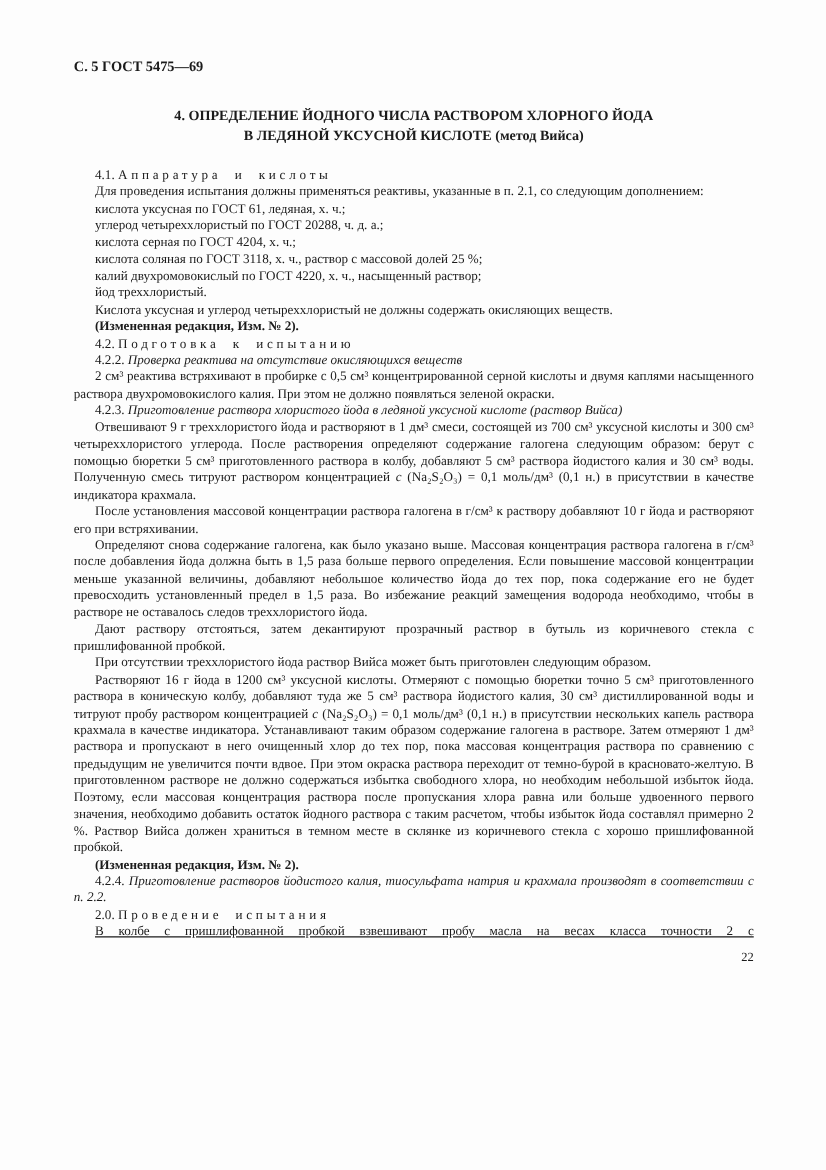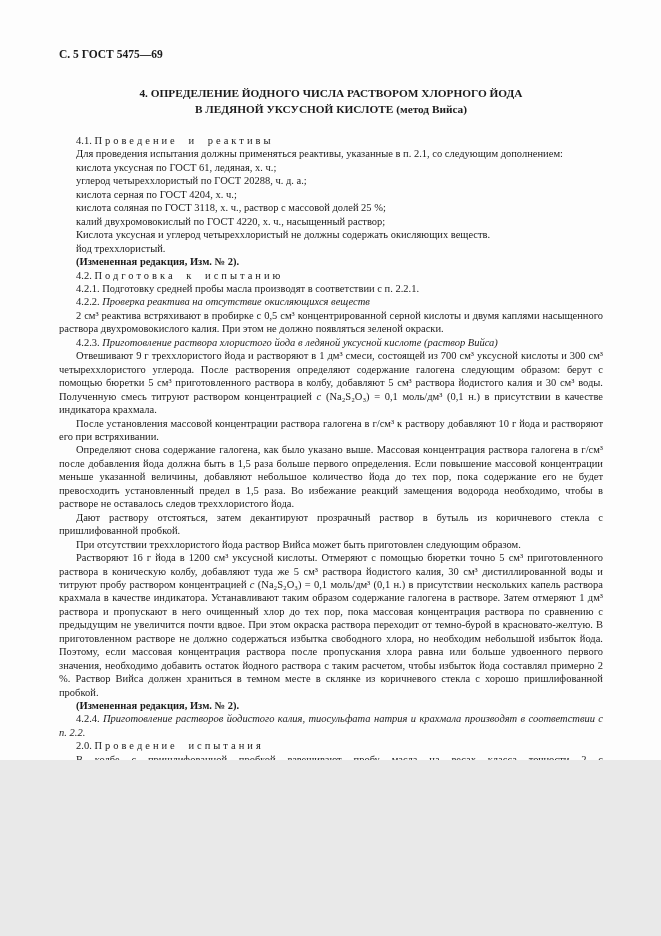--- a/index.html
+++ b/index.html
@@ -3,21 +3,21 @@
 <meta charset="utf-8">
 <style>
   html, body {
     margin: 0;
     padding: 0;
     background: #e9e9e9;
   }
   .page {
     position: relative;
     width: 661px;
-    height: 760px;
+    height: 936px;
     background: #fdfdfd;
     color: #1b1b1b;
     font-family: "Liberation Serif", "DejaVu Serif", serif;
     box-sizing: border-box;
     padding: 47px 58px 0 59px;
     overflow: hidden;
   }
   .hdr {
     font-weight: bold;
     font-size: 11.5px;
@@ -56,32 +56,31 @@
 </head>
 <body>
 
 <div class="page" style="background: rgb(253, 253, 253); color: rgb(27, 27, 27);">
   <div class="hdr">С. 5 ГОСТ 5475—69</div>
   <div class="title">
     <div>4. ОПРЕДЕЛЕНИЕ ЙОДНОГО ЧИСЛА РАСТВОРОМ ХЛОРНОГО ЙОДА</div>
     <div>В ЛЕДЯНОЙ УКСУСНОЙ КИСЛОТЕ (метод Вийса)</div>
   </div>
   <div class="body-block">
-      <p class="para h"><span class="run">4.1. </span><span class="run-sp">Проведение и реактивы</span></p>
+      <p class="para h"><span class="run">4.1. </span><span class="run-sp">Аппаратура и кислоты</span></p>
       <p class="para j"><span class="run">Для проведения испытания должны применяться реактивы, указанные в п. 2.1, со следующим дополнением:</span></p>
       <p class="para li"><span class="run">кислота уксусная по ГОСТ 61, ледяная, х. ч.;</span></p>
       <p class="para li"><span class="run">углерод четыреххлористый по ГОСТ 20288, ч. д. а.;</span></p>
       <p class="para li"><span class="run">кислота серная по ГОСТ 4204, х. ч.;</span></p>
       <p class="para li"><span class="run">кислота соляная по ГОСТ 3118, х. ч., раствор с массовой долей 25 %;</span></p>
       <p class="para li"><span class="run">калий двухромовокислый по ГОСТ 4220, х. ч., насыщенный раствор;</span></p>
+      <p class="para li"><span class="run">йод треххлористый.</span></p>
       <p class="para j"><span class="run">Кислота уксусная и углерод четыреххлористый не должны содержать окисляющих веществ.</span></p>
-      <p class="para li"><span class="run">йод треххлористый.</span></p>
       <p class="para b"><span class="run">(Измененная редакция, Изм. № 2).</span></p>
       <p class="para h"><span class="run">4.2. </span><span class="run-sp">Подготовка к испытанию</span></p>
-      <p class="para j"><span class="run">4.2.1. Подготовку средней пробы масла производят в соответствии с п. 2.2.1.</span></p>
       <p class="para j"><span class="run">4.2.2. </span><span class="run-i">Проверка реактива на отсутствие окисляющихся веществ</span></p>
       <p class="para j"><span class="run">2 см³ реактива встряхивают в пробирке с 0,5 см³ концентрированной серной кислоты и двумя каплями насыщенного раствора двухромовокислого калия. При этом не должно появляться зеленой окраски.</span></p>
       <p class="para j"><span class="run">4.2.3. </span><span class="run-i">Приготовление раствора хлористого йода в ледяной уксусной кислоте (раствор Вийса)</span></p>
       <p class="para j"><span class="run">Отвешивают 9 г треххлористого йода и растворяют в 1 дм³ смеси, состоящей из 700 см³ уксусной кислоты и 300 см³ четыреххлористого углерода. После растворения определяют содержание галогена следующим образом: берут с помощью бюретки 5 см³ приготовленного раствора в колбу, добавляют 5 см³ раствора йодистого калия и 30 см³ воды. Полученную смесь титруют раствором концентрацией </span><span class="run-i">с</span><span class="run"> (Na₂S₂O₃) = 0,1 моль/дм³ (0,1 н.) в присутствии в качестве индикатора крахмала.</span></p>
       <p class="para j"><span class="run">После установления массовой концентрации раствора галогена в г/см³ к раствору добавляют 10 г йода и растворяют его при встряхивании.</span></p>
       <p class="para j"><span class="run">Определяют снова содержание галогена, как было указано выше. Массовая концентрация раствора галогена в г/см³ после добавления йода должна быть в 1,5 раза больше первого определения. Если повышение массовой концентрации меньше указанной величины, добавляют небольшое количество йода до тех пор, пока содержание его не будет превосходить установленный предел в 1,5 раза. Во избежание реакций замещения водорода необходимо, чтобы в растворе не оставалось следов треххлористого йода.</span></p>
       <p class="para j"><span class="run">Дают раствору отстояться, затем декантируют прозрачный раствор в бутыль из коричневого стекла с пришлифованной пробкой.</span></p>
       <p class="para j"><span class="run">При отсутствии треххлористого йода раствор Вийса может быть приготовлен следующим образом.</span></p>
       <p class="para j"><span class="run">Растворяют 16 г йода в 1200 см³ уксусной кислоты. Отмеряют с помощью бюретки точно 5 см³ приготовленного раствора в коническую колбу, добавляют туда же 5 см³ раствора йодистого калия, 30 см³ дистиллированной воды и титруют пробу раствором концентрацией </span><span class="run-i">с</span><span class="run"> (Na₂S₂O₃) = 0,1 моль/дм³ (0,1 н.) в присутствии нескольких капель раствора крахмала в качестве индикатора. Устанавливают таким образом содержание галогена в растворе. Затем отмеряют 1 дм³ раствора и пропускают в него очищенный хлор до тех пор, пока массовая концентрация раствора по сравнению с предыдущим не увеличится почти вдвое. При этом окраска раствора переходит от темно-бурой в красновато-желтую. В приготовленном растворе не должно содержаться избытка свободного хлора, но необходим небольшой избыток йода. Поэтому, если массовая концентрация раствора после пропускания хлора равна или больше удвоенного первого значения, необходимо добавить остаток йодного раствора с таким расчетом, чтобы избыток йода составлял примерно 2 %. Раствор Вийса должен храниться в темном месте в склянке из коричневого стекла с хорошо пришлифованной пробкой.</span></p>
       <p class="para b"><span class="run">(Измененная редакция, Изм. № 2).</span></p>

